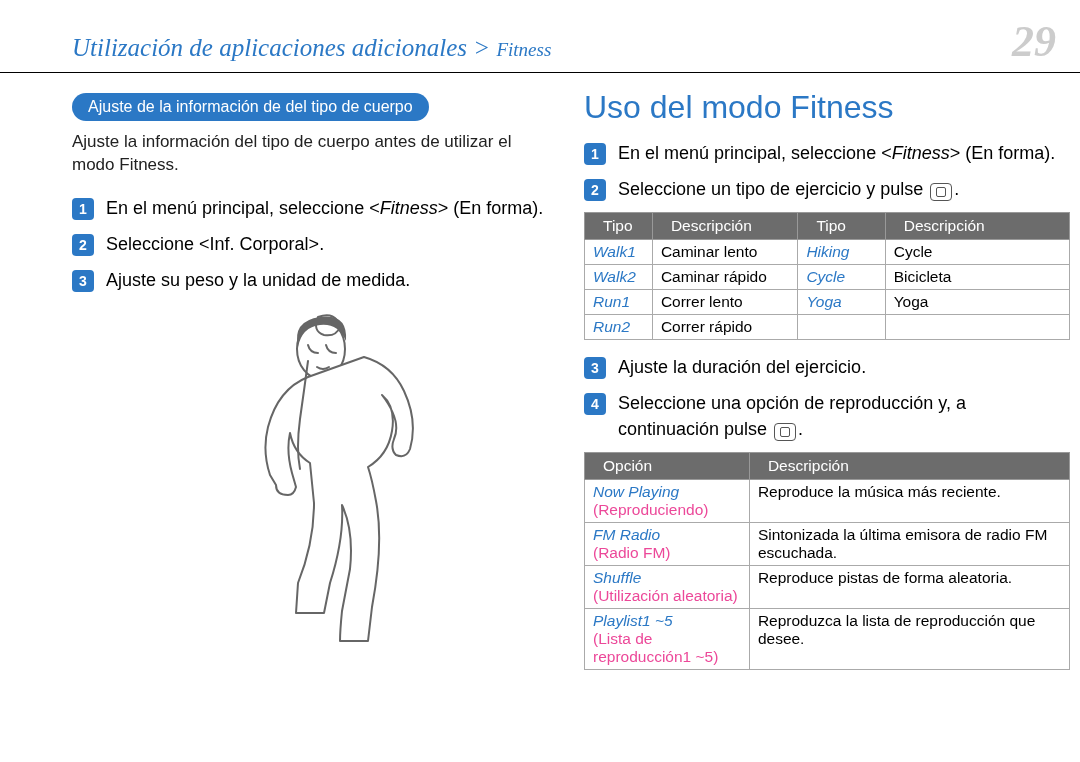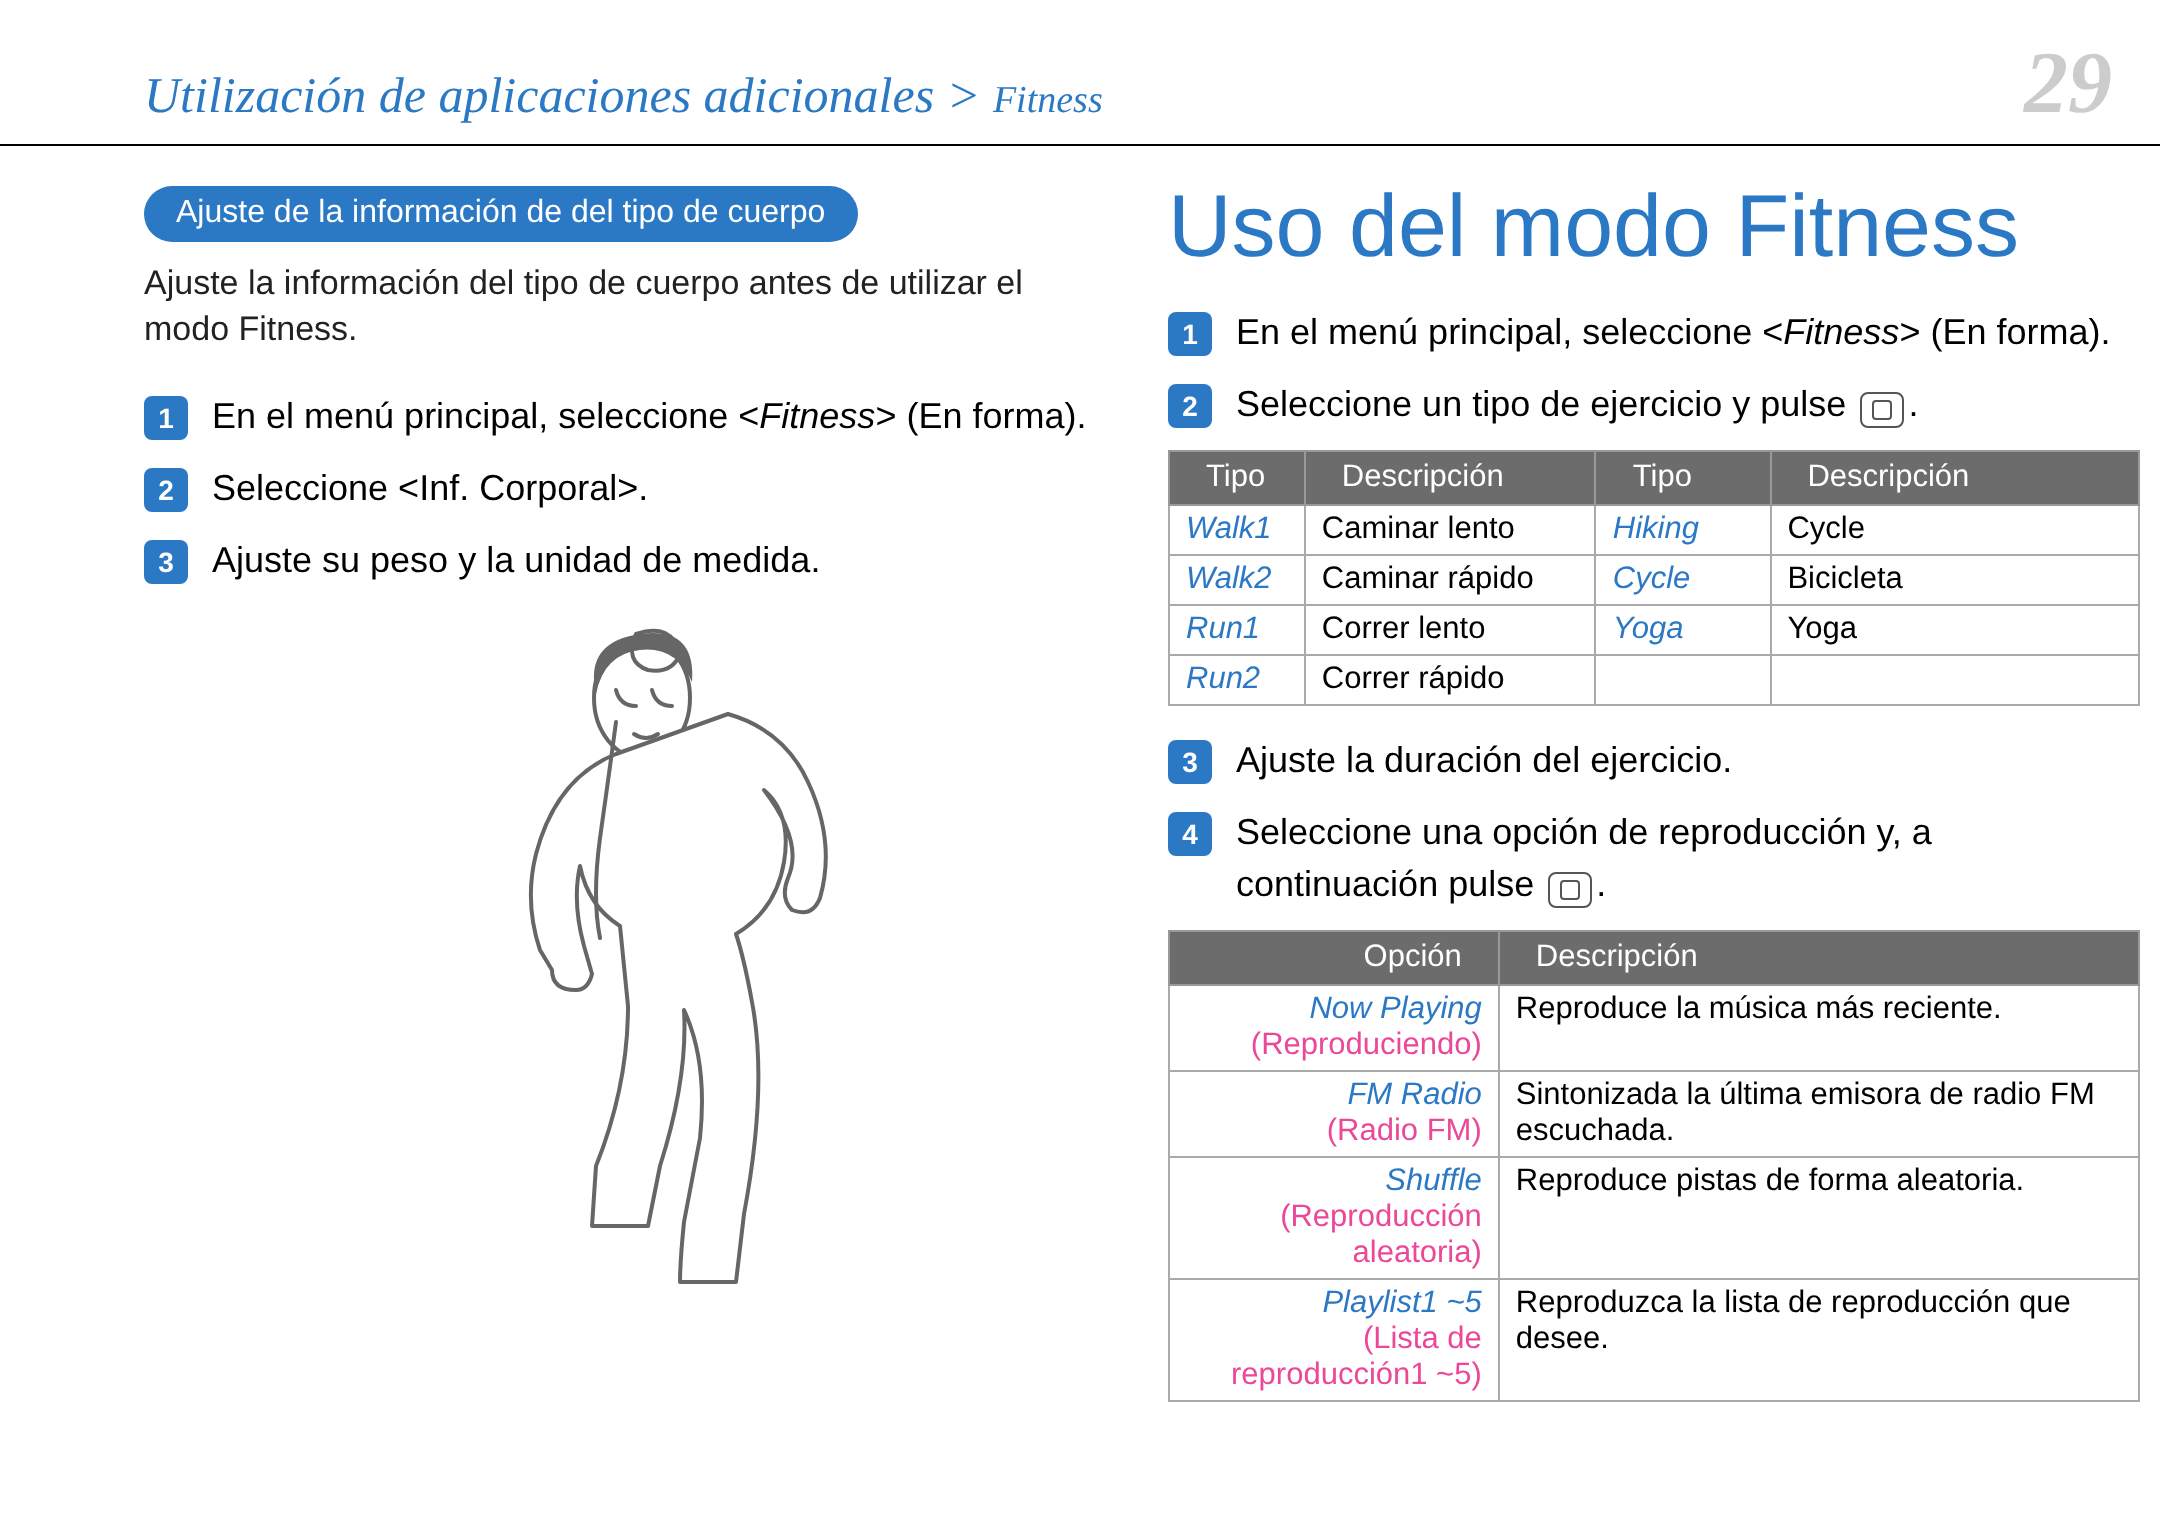--- a/index.html
+++ b/index.html
@@ -96,21 +96,21 @@
     top: 2px;
     margin: 0 2px;
   }
   .btn-icon::after {
     content: "";
     width: 8px; height: 8px;
     border: 1.5px solid #555;
     border-radius: 2px;
   }
   .main-heading {
-    font-size: 44px;
+    font-size: 32px;
     color: #2b78c5;
     font-weight: normal;
     margin-bottom: 14px;
     margin-top: -4px;
   }
   table {
     border-collapse: collapse;
     width: 100%;
     font-size: 15.5px;
     margin: 8px 0 14px 0;
@@ -135,21 +135,21 @@
   .illus {
     display:flex;
     justify-content:center;
     margin-top: 18px;
   }
   .illus svg { width: 270px; height: 360px; }
   .t1 th:nth-child(1), .t1 td:nth-child(1) { width: 14%; }
   .t1 th:nth-child(2), .t1 td:nth-child(2) { width: 30%; }
   .t1 th:nth-child(3), .t1 td:nth-child(3) { width: 18%; }
   .t1 th:nth-child(4), .t1 td:nth-child(4) { width: 38%; }
-  .t2 th:nth-child(1), .t2 td:nth-child(1) { width: 34%; text-align: right; }
+  .t2 th:nth-child(1), .t2 td:nth-child(1) { width: 34%; }
 </style>
 </head>
 <body>
 
 <div class="header">
   <div class="breadcrumb">
     <span>Utilización de aplicaciones adicionales</span><span> &gt; </span><span class="sub">Fitness</span>
   </div>
   <div class="page-num">29</div>
 </div>
@@ -266,21 +266,21 @@
       </tr>
       <tr>
         <td><span class="opt-en">Now Playing</span><br><span class="opt-es">(Reproduciendo)</span></td>
         <td>Reproduce la música más reciente.</td>
       </tr>
       <tr>
         <td><span class="opt-en">FM Radio</span><br><span class="opt-es">(Radio FM)</span></td>
         <td>Sintonizada la última emisora de radio FM escuchada.</td>
       </tr>
       <tr>
-        <td><span class="opt-en">Shuffle</span><br><span class="opt-es">(Reproducción aleatoria)</span></td>
+        <td><span class="opt-en">Shuffle</span><br><span class="opt-es">(Utilización aleatoria)</span></td>
         <td>Reproduce pistas de forma aleatoria.</td>
       </tr>
       <tr>
         <td><span class="opt-en">Playlist1 ~5</span><br><span class="opt-es">(Lista de reproducción1 ~5)</span></td>
         <td>Reproduzca la lista de reproducción que desee.</td>
       </tr>
     </tbody>
       </table>
   </div>
 

